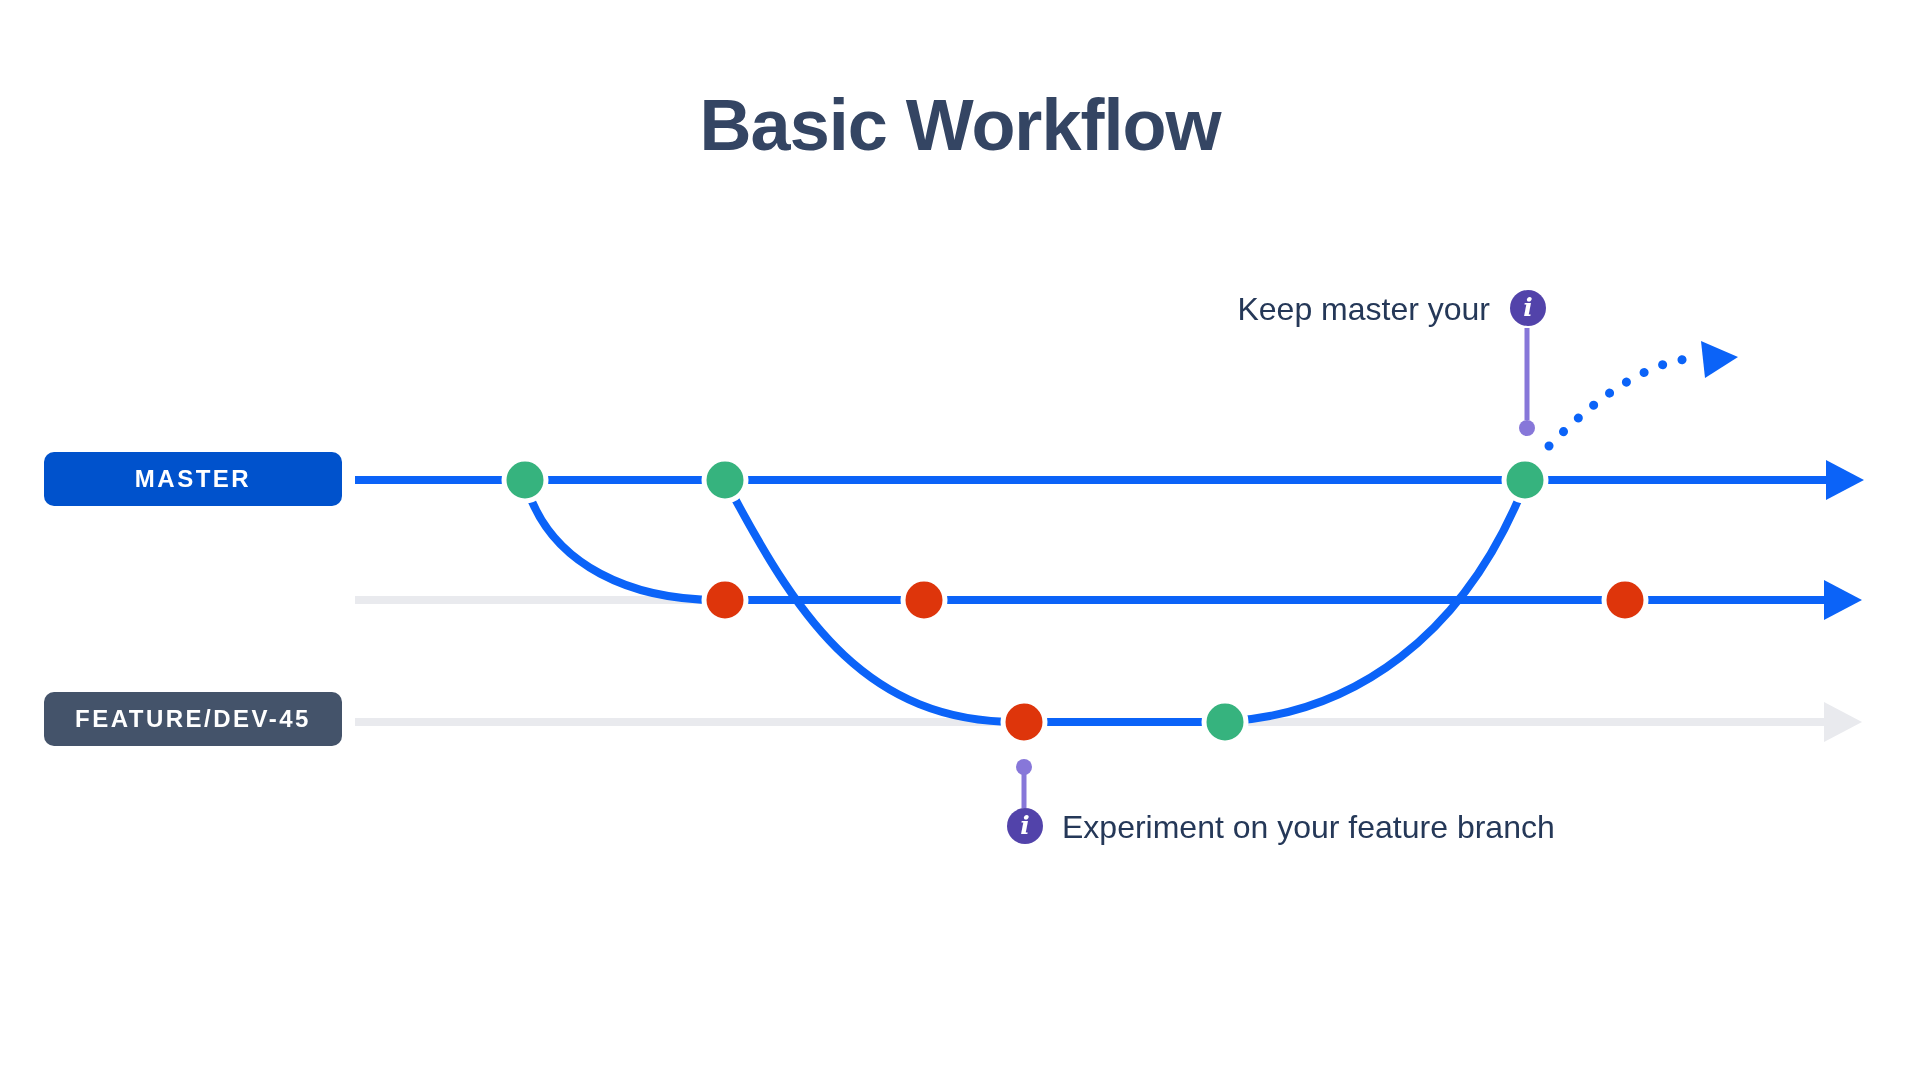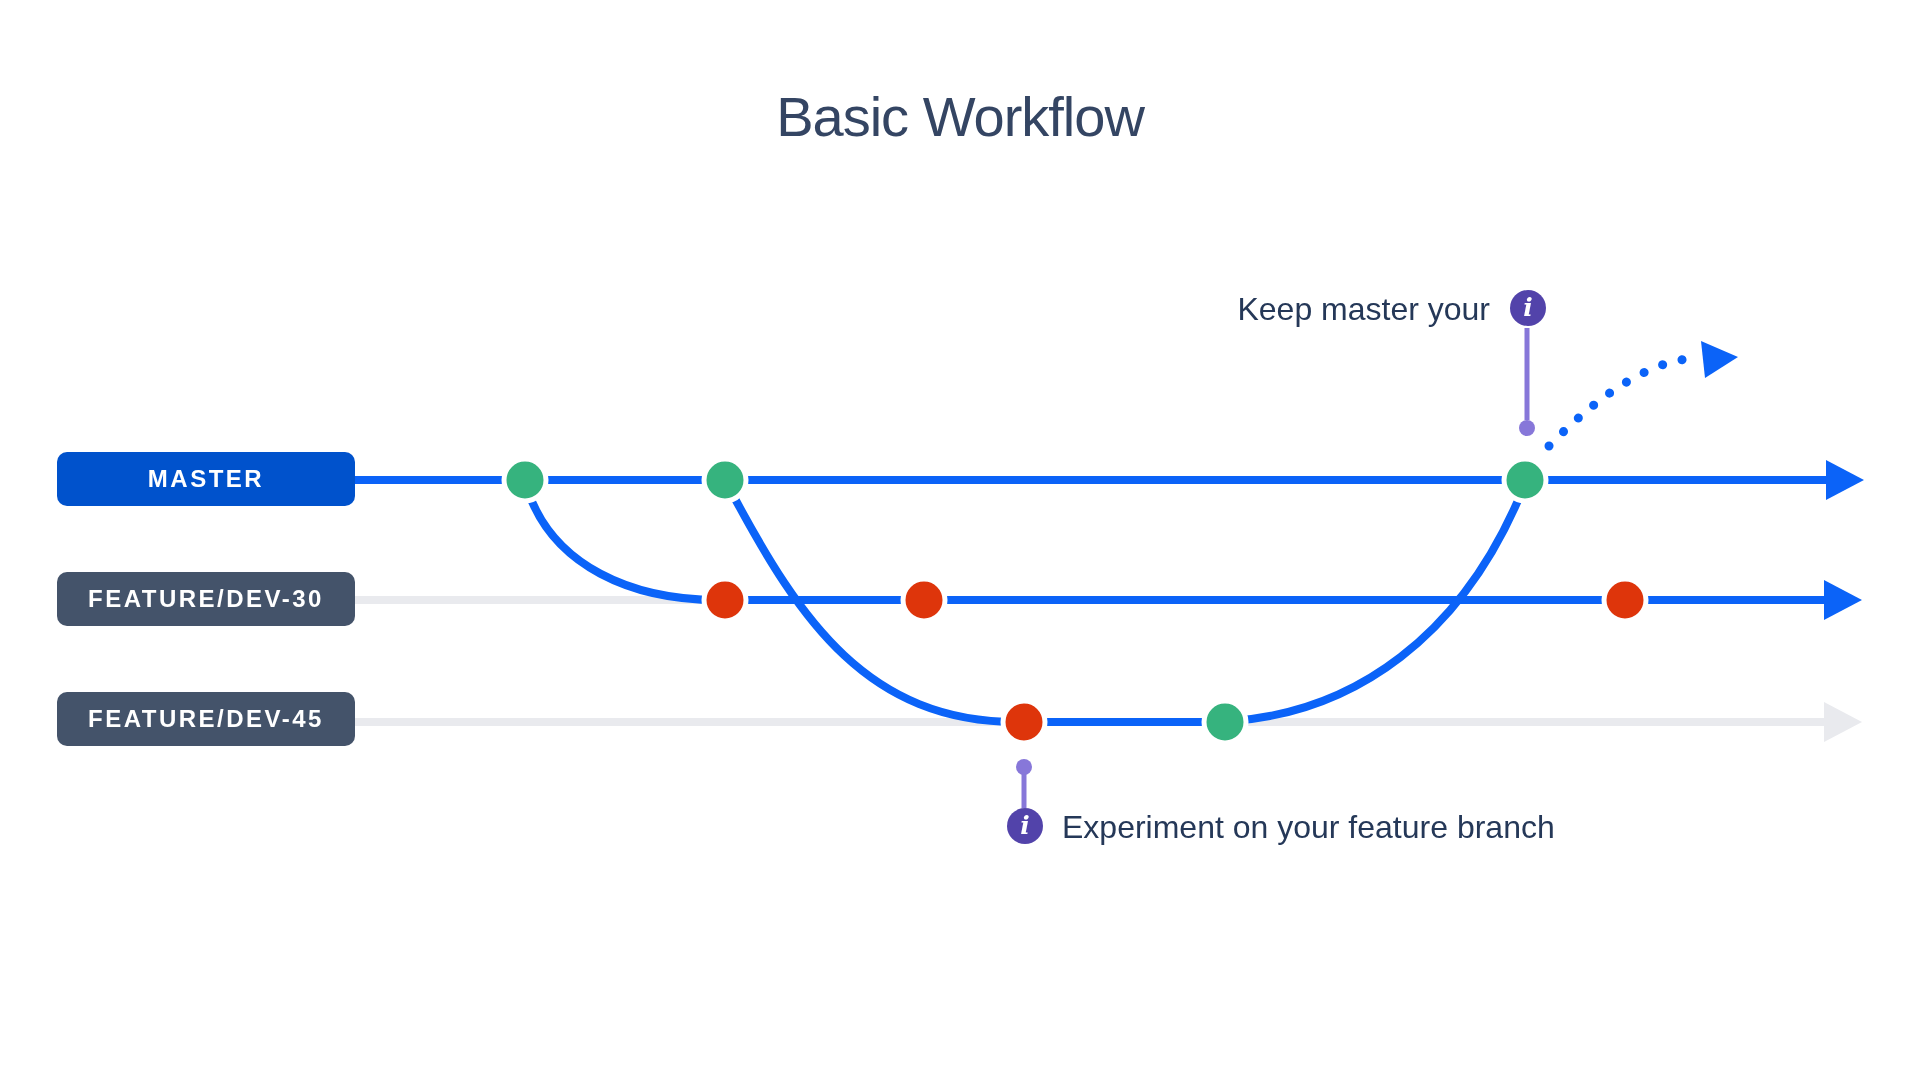--- a/index.html
+++ b/index.html
@@ -8,22 +8,22 @@
     width:1920px;height:1080px;
     background:#fff;
     overflow:hidden;
     font-family:"Liberation Sans", sans-serif;
   }
   .title{
     position:absolute;
     top:84px;left:0;width:100%;
     margin:0;
     text-align:center;
-    font-size:56px;
-    font-weight:400;
+    font-size:72px;
+    font-weight:700;
     letter-spacing:-1px;
     color:var(--title-navy);
   }
   .graph{
     position:absolute;
     top:0;left:0;
   }
   
   .lw{stroke-width:8;fill:none;}
   .l-blue{stroke:var(--line-blue);}
@@ -33,21 +33,21 @@
   .curve{stroke:var(--line-blue);stroke-width:8;fill:none;stroke-linecap:round;}
   .dotted{stroke:var(--line-blue);stroke-width:9;fill:none;stroke-linecap:round;stroke-dasharray:0.1 20;}
   .connector{stroke:var(--connector-purple);stroke-width:5;}
   .connector-dot{fill:var(--connector-purple);stroke:none;}
   .commit{stroke:#ffffff;stroke-width:5;}
   .commit-green{fill:var(--commit-green);}
   .commit-red{fill:var(--commit-red);}
   
   .badge{
     position:absolute;
-    left:57px;
+    left:44px;
     width:298px;height:54px;
     border-radius:10px;
     display:flex;align-items:center;justify-content:center;
     color:#fff;
     font-size:24px;
     font-weight:700;
     letter-spacing:2.5px;
   }
   .badge-master{top:452px;background:var(--badge-blue);}
   .badge-dev30{top:572px;background:var(--badge-slate);}
@@ -125,23 +125,20 @@
         <circle cx="924" cy="600" r="21" class="commit commit-red"></circle>
         <circle cx="1625" cy="600" r="21" class="commit commit-red"></circle>
         <circle cx="1024" cy="722" r="21" class="commit commit-red"></circle>
         <circle cx="1225" cy="722" r="21" class="commit commit-green"></circle>
       </g>
   </svg>
 
   <div class="badge badge-master">
     <span>MASTER</span>
   </div>
-  <div class="badge badge-dev30">
-    <span>FEATURE/DEV-30</span>
-  </div>
   <div class="badge badge-dev45">
     <span>FEATURE/DEV-45</span>
   </div>
 
   <div class="annotation-text annotation-keep">Keep master your</div>
   <div class="info-icon info-icon-keep">
     <span>i</span>
   </div>
 
   <div class="annotation-text annotation-experiment">Experiment on your feature branch</div>

